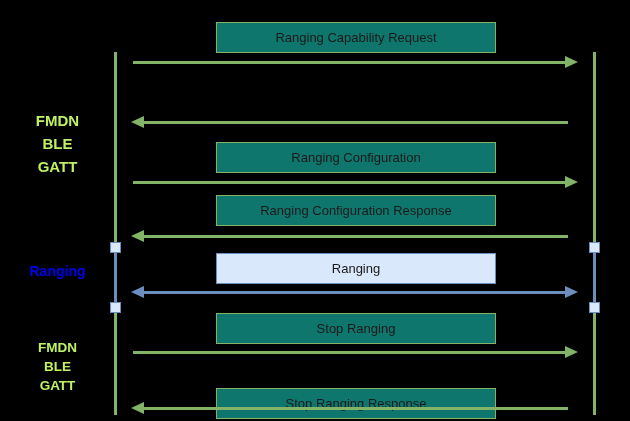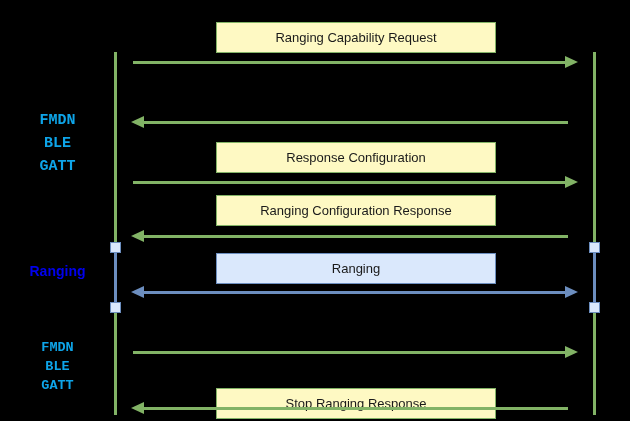--- a/index.html
+++ b/index.html
@@ -18,21 +18,21 @@
   .endpoint {
     position:absolute; width:11px; height:11px; box-sizing:border-box;
     background:#dae8fc; border:1.5px solid #6c8ebf;
   }
   .endpoint.l { left:110px; } .endpoint.r { left:589px; }
   .endpoint.t { top:242px; }  .endpoint.b { top:302px; }
 
   
   .msg-box {
     position:absolute; left:216px; width:280px; height:31px; box-sizing:border-box;
-    background:#fef9c3; border:1.5px solid #82b366;
+    background:#0f766e; border:1.5px solid #82b366;
     display:flex; align-items:center; justify-content:center;
     font-size:13px; color:#1a1a1a; text-align:center;
   }
   .msg-box.blue { background:#dae8fc; border-color:#6c8ebf; }
 
   
   .arrow { position:absolute; left:131px; width:447px; height:12px; }
   .arrow .shaft { position:absolute; top:4.5px; height:3px; background:#82b366; left:2px; right:2px; }
   .arrow.dir-right .shaft { right:12px; }
   .arrow.dir-left  .shaft { left:12px;  right:10px; }
@@ -43,21 +43,21 @@
   .arrow .head.hl { left:0;  border-right:13px solid #82b366; }
   .arrow.blue .shaft { background:#6c8ebf; }
   .arrow.blue .head.hr { border-left-color:#6c8ebf; }
   .arrow.blue .head.hl { border-right-color:#6c8ebf; }
 
   
   .side-label {
     position:absolute; left:0; width:115px; text-align:center;
     font-weight:bold; white-space:pre-line;
   }
-  .side-label.green { color:#0ea5e9;font-family:Liberation Mono, monospace; }
+  .side-label.green { color:#bef264; }
   .side-label.blue  { color:#0000ee; }
   .side-label.g1 { top:109px; font-size:15px;   line-height:23px; }
   .side-label.rg { top:263px; font-size:14px;   line-height:16px; }
   .side-label.g2 { top:338px; font-size:13.5px; line-height:19px; }
 </style>
 </head>
 <body>
 
 <div class="canvas">
 
@@ -82,39 +82,40 @@
   <div class="arrow dir-right" style="top:56px">
     <div class="shaft"></div>
     <div class="head hr"></div>
   </div>
 
   <div class="arrow dir-left" style="top:116px">
     <div class="shaft"></div>
     <div class="head hl"></div>
   </div>
 
-  <div class="msg-box" style="top:142px">Response Configuration</div>
+  <div class="msg-box" style="top:142px">Ranging Configuration</div>
   <div class="arrow dir-right" style="top:176px">
     <div class="shaft"></div>
     <div class="head hr"></div>
   </div>
 
   <div class="msg-box" style="top:195px">Ranging Configuration Response</div>
   <div class="arrow dir-left" style="top:230px">
     <div class="shaft"></div>
     <div class="head hl"></div>
   </div>
 
   <div class="msg-box blue" style="top:253px">Ranging</div>
   <div class="arrow dir-both blue" style="top:286px">
     <div class="shaft"></div>
     <div class="head hl"></div>
     <div class="head hr"></div>
   </div>
 
+  <div class="msg-box" style="top:313px">Stop Ranging</div>
   <div class="arrow dir-right" style="top:346px">
     <div class="shaft"></div>
     <div class="head hr"></div>
   </div>
 
   <div class="msg-box" style="top:388px">Stop Ranging Response</div>
   <div class="arrow dir-left" style="top:402px">
     <div class="shaft"></div>
     <div class="head hl"></div>
   </div>

